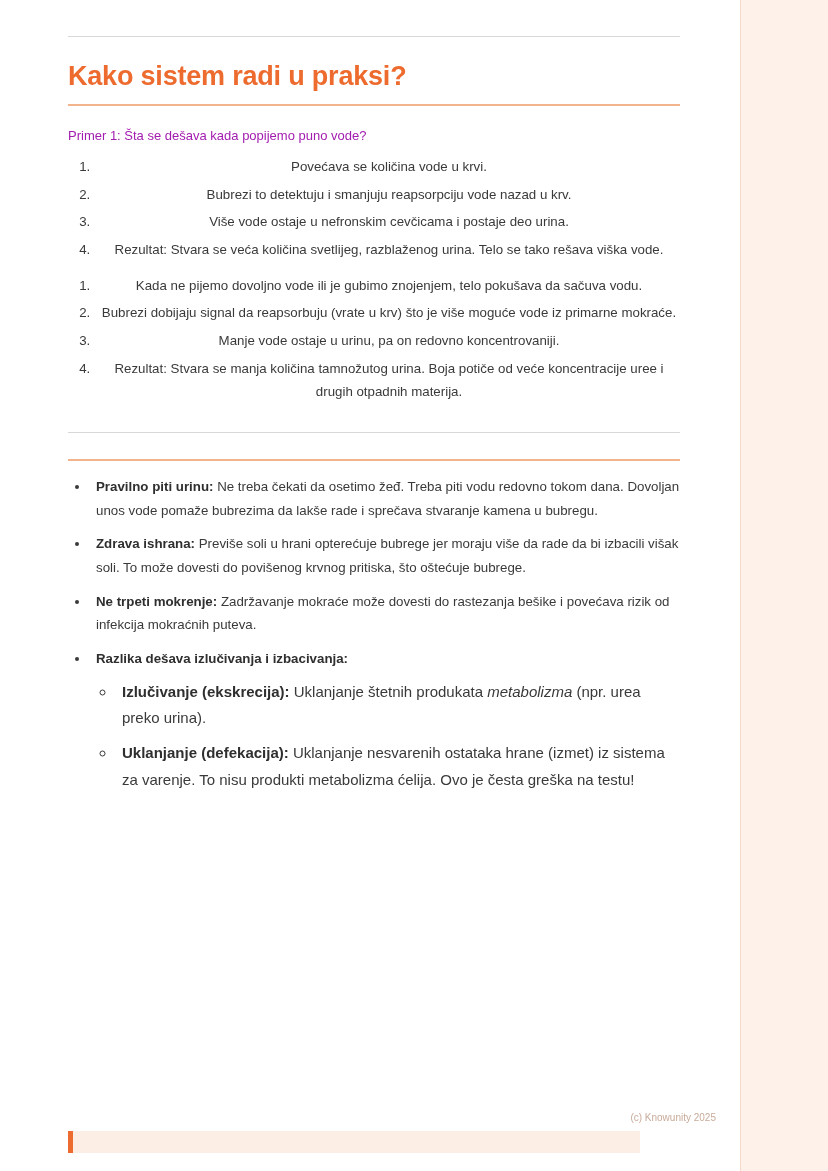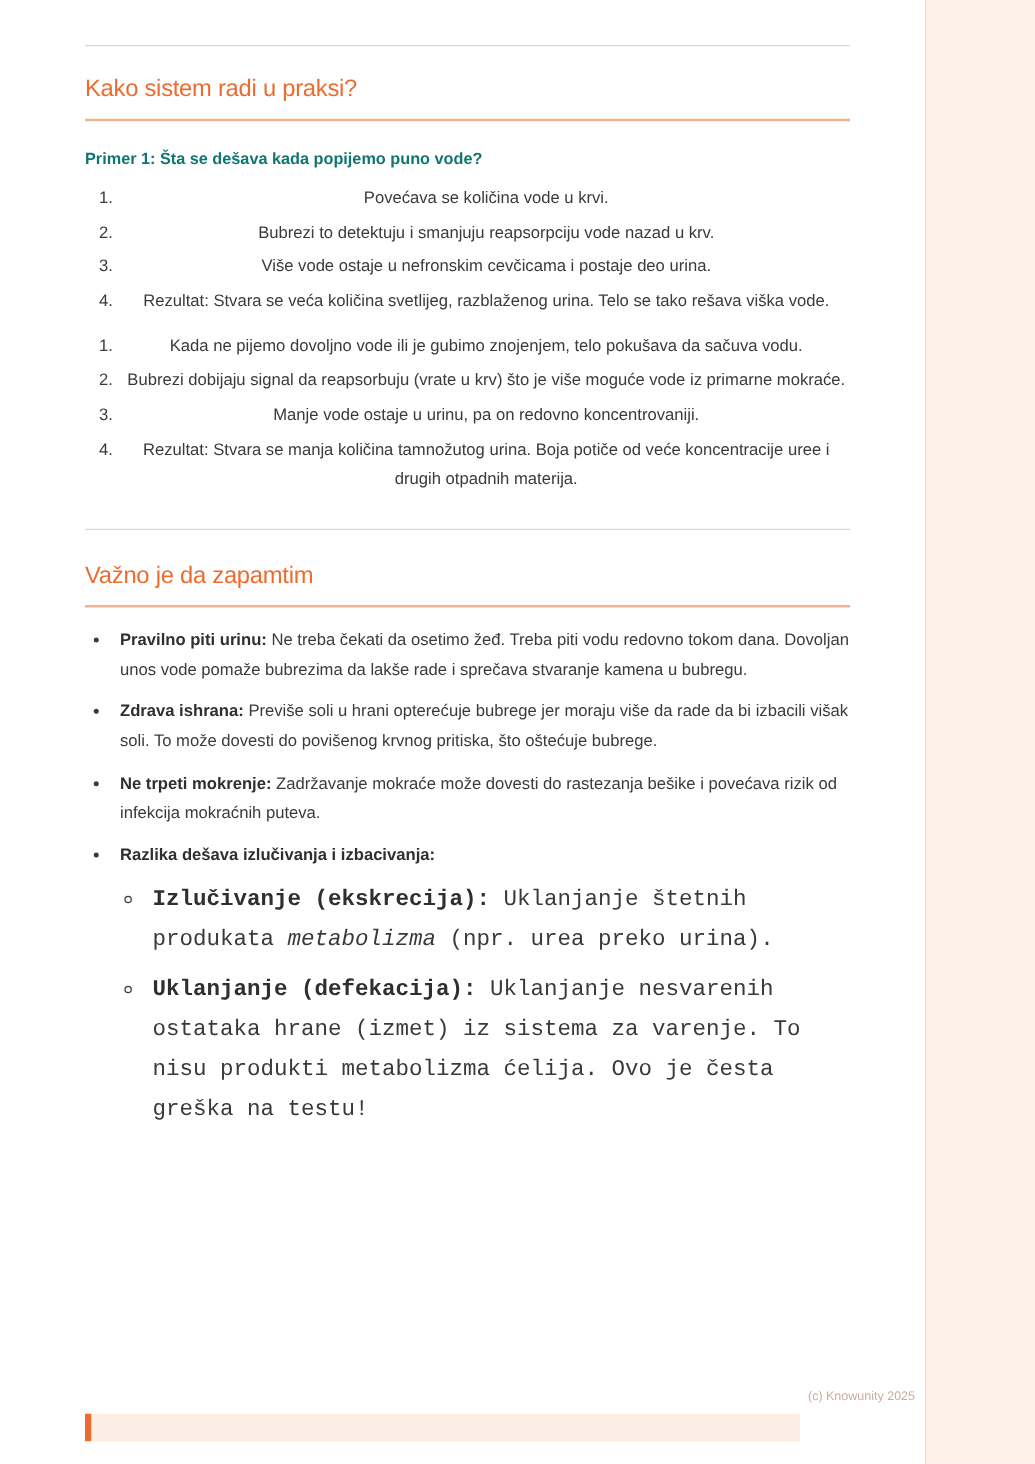--- a/index.html
+++ b/index.html
@@ -36,36 +36,36 @@
     height: 1171px;
     padding: 0 60px 0 68px;
   }
 
   .rule-top {
     margin-top: 36px;
     border-top: 1px solid #d8d8d8;
   }
 
   h1.section-title {
-    font-size: 19px;
-    font-weight: normal;
+    font-size: 27px;
+    font-weight: bold;
     color: #ed6b2e;
     margin: 24px 0 0 0;
     letter-spacing: -0.2px;
   }
   .title-underline {
     margin-top: 12px;
     border-top: 2px solid #f3b48d;
     width: 100%;
   }
 
   .subhead {
     font-size: 13px;
-    font-weight: bold;
-    color: #0f766e;
+    font-weight: normal;
+    color: #a21caf;
     margin: 22px 0 0 0;
   }
 
   ol.num-list {
     margin: 12px 0 0 0;
     padding-left: 26px;
     list-style: decimal;
     text-align: center;
   }
   ol.num-list > li {
@@ -87,41 +87,40 @@
     color: #3a3a3a;
     margin-bottom: 10px;
     padding-left: 6px;
   }
   ul.sub-list {
     margin: 8px 0 0 0;
     padding-left: 20px;
     list-style: circle;
   }
   ul.sub-list > li {
-    font-size: 18px;
+    font-size: 15px;
     line-height: 1.78;
     color: #3a3a3a;
     margin-bottom: 8px;
     padding-left: 6px;
-    font-family: Liberation Mono, monospace;
   }
 
   b, .bold { font-weight: bold; color: #2f2f2f; }
   i, .ital { font-style: italic; }
 
   .rule-mid {
     margin-top: 28px;
     border-top: 1px solid #d8d8d8;
   }
 
   .h2-block { margin-top: 26px; }
 
   .footer-note {
     position: absolute;
-    right: 96px;
+    right: 112px;
     bottom: 48px;
     font-size: 10px;
     color: #c4a housing;
     color: #c9ab9a;
   }
 
   .bottom-bar {
     position: absolute;
     left: 68px;
     bottom: 18px;
@@ -163,21 +162,20 @@
   <ol class="num-list">
     <li>Kada ne pijemo dovoljno vode ili je gubimo znojenjem, telo pokušava da sačuva vodu.</li>
     <li>Bubrezi dobijaju signal da reapsorbuju (vrate u krv) što je više moguće vode iz primarne mokraće.</li>
     <li>Manje vode ostaje u urinu, pa on redovno koncentrovaniji.</li>
     <li>Rezultat: Stvara se manja količina tamnožutog urina. Boja potiče od veće koncentracije uree i drugih otpadnih materija.</li>
   </ol>
 
   <div class="rule-mid"></div>
 
   <div class="h2-block">
-    <h1 class="section-title">Važno je da zapamtim</h1>
     <div class="title-underline"></div>
 
     <ul class="bullet-list">
       <li>
         <b>Pravilno piti urinu:</b><span> Ne treba čekati da osetimo žeđ. Treba piti vodu redovno tokom dana. Dovoljan unos vode pomaže bubrezima da lakše rade i sprečava stvaranje kamena u bubregu.</span>
       </li>
       <li>
         <b>Zdrava ishrana:</b><span> Previše soli u hrani opterećuje bubrege jer moraju više da rade da bi izbacili višak soli. To može dovesti do povišenog krvnog pritiska, što oštećuje bubrege.</span>
       </li>
       <li>

